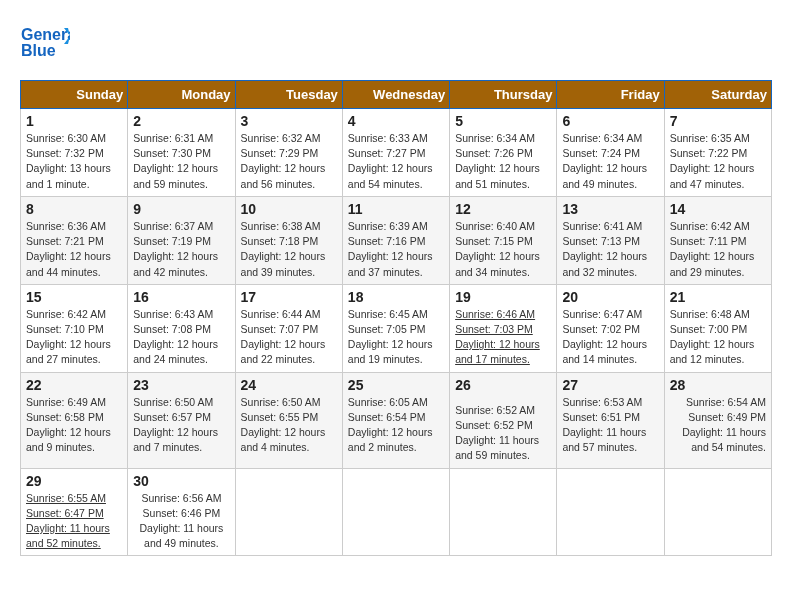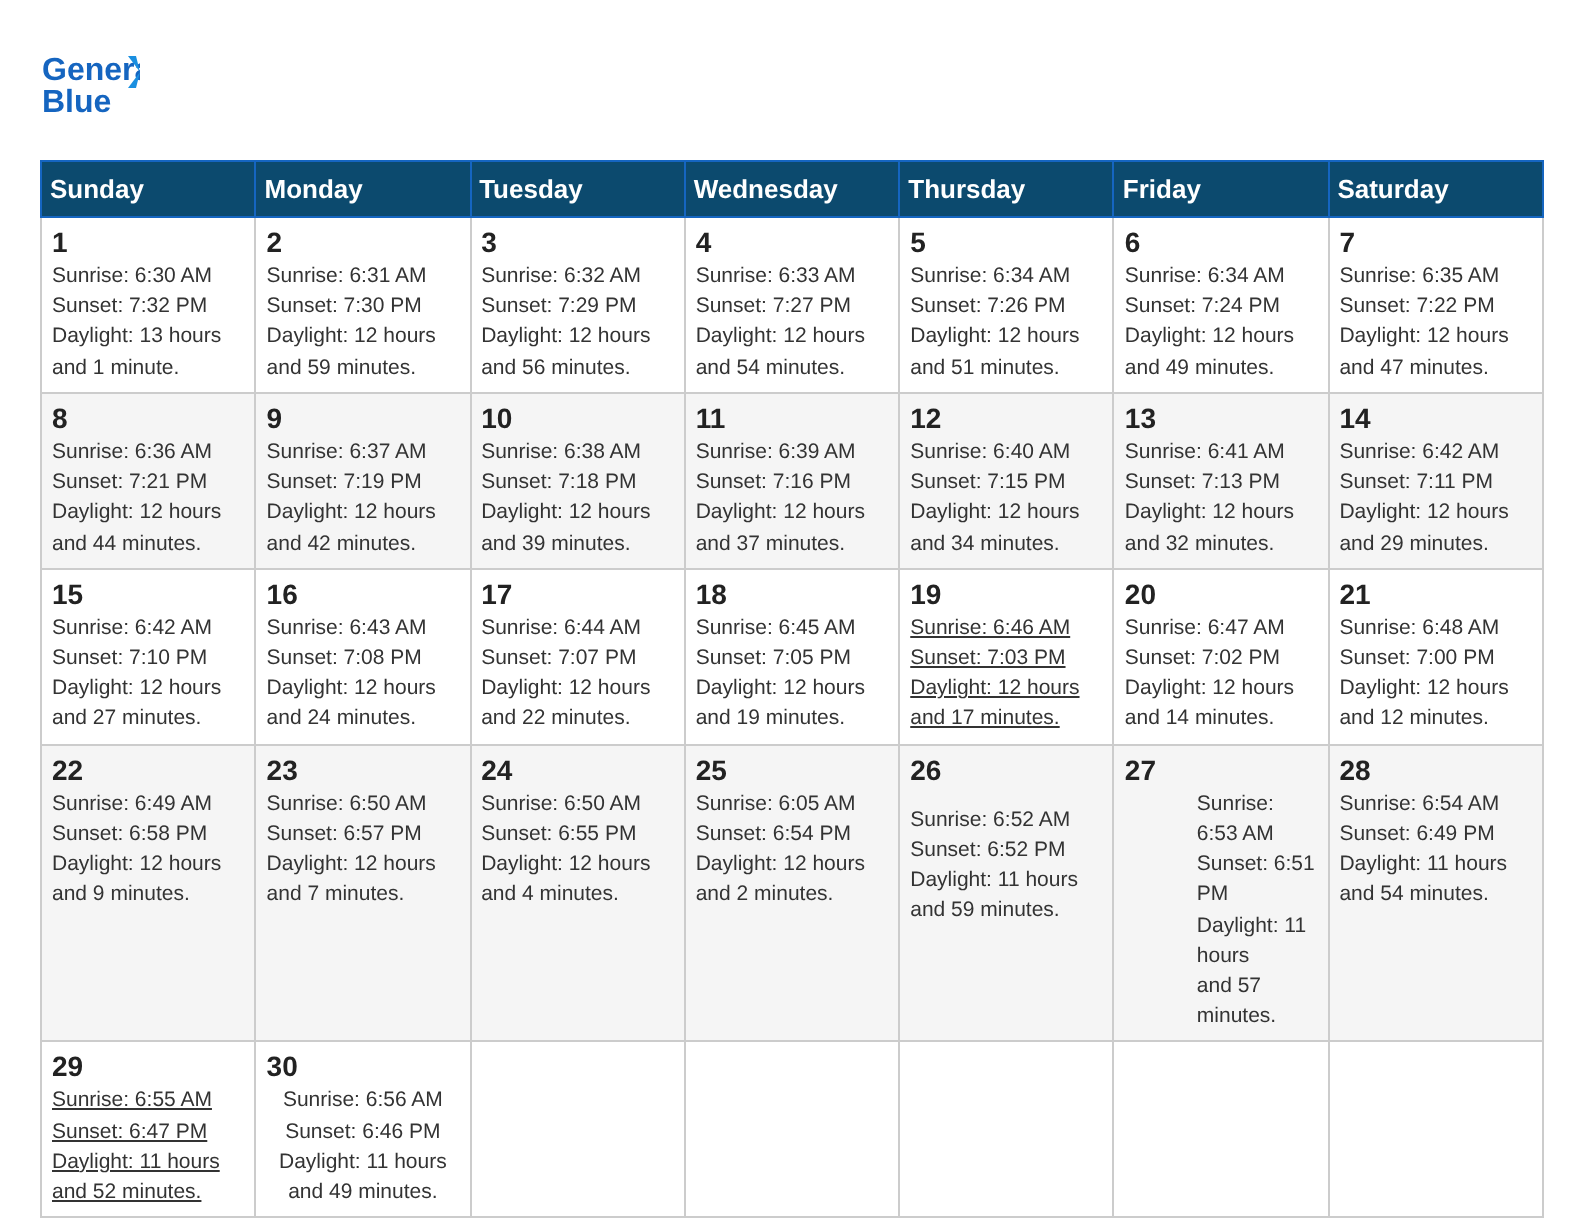--- a/index.html
+++ b/index.html
@@ -31,24 +31,24 @@
     .location {
       font-size: 14px;
       color: #555;
     }
     table {
       width: 100%;
       border-collapse: collapse;
       font-size: 11px;
     }
     thead th {
-      background-color: #0c4a6e;
+      background-color: #a16207;
       color: #fff;
       padding: 6px 4px;
-      text-align: left;
+      text-align: right;
       font-size: 13px;
       font-weight: bold;
       border: 1px solid #1565c0;
     }
     tbody td {
       vertical-align: top;
       border: 1px solid #ccc;
       padding: 4px 5px;
       min-height: 80px;
       width: calc(100% / 7);
@@ -289,28 +289,28 @@
         </td>
         <td>
           <span class="day-number">26</span>
           <div class="day-info" style="white-space: pre-line; margin-top: 10px;">Sunrise: 6:52 AM
 Sunset: 6:52 PM
 Daylight: 11 hours
 and 59 minutes.</div>
         </td>
         <td>
           <span class="day-number">27</span>
-          <div class="day-info" style="white-space: pre-line; margin-left: 36px;">Sunrise: 6:53 AM
+          <div class="day-info" style="white-space: pre-line;">Sunrise: 6:53 AM
 Sunset: 6:51 PM
 Daylight: 11 hours
 and 57 minutes.</div>
         </td>
         <td>
           <span class="day-number">28</span>
-          <div class="day-info" style="white-space: pre-line;">Sunrise: 6:54 AM
+          <div class="day-info" style="white-space: pre-line; text-align: right;">Sunrise: 6:54 AM
 Sunset: 6:49 PM
 Daylight: 11 hours
 and 54 minutes.</div>
         </td>
       </tr>
       <tr>
         <td>
           <span class="day-number">29</span>
           <div class="day-info" style="white-space: pre-line; text-decoration: underline;">Sunrise: 6:55 AM
 Sunset: 6:47 PM

